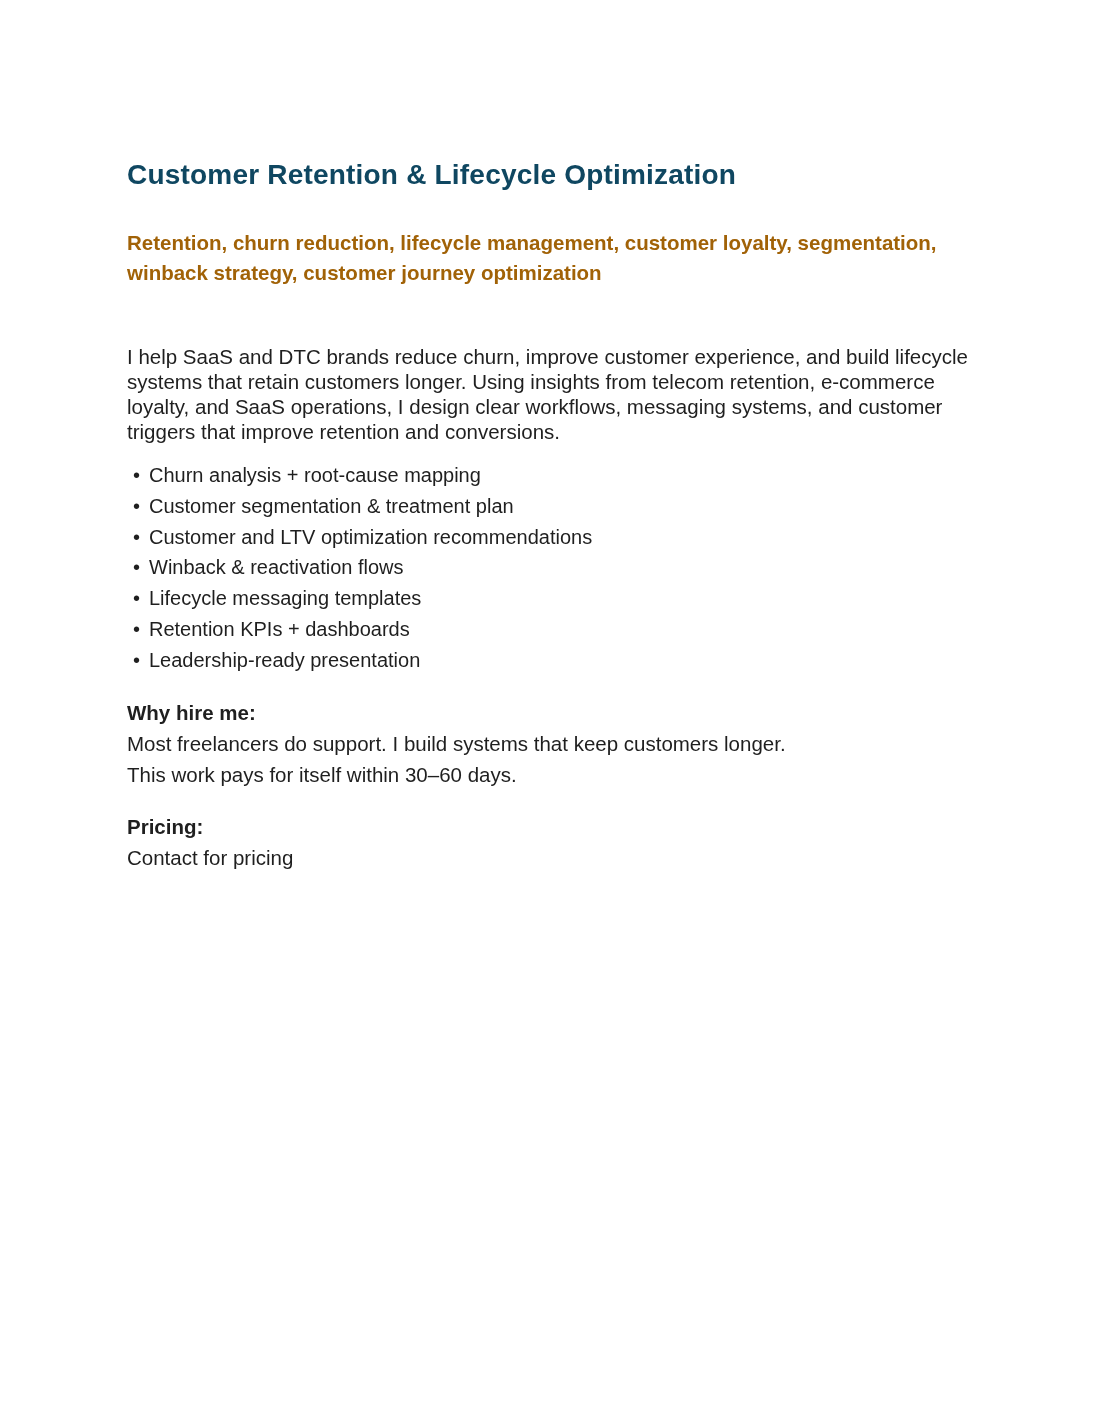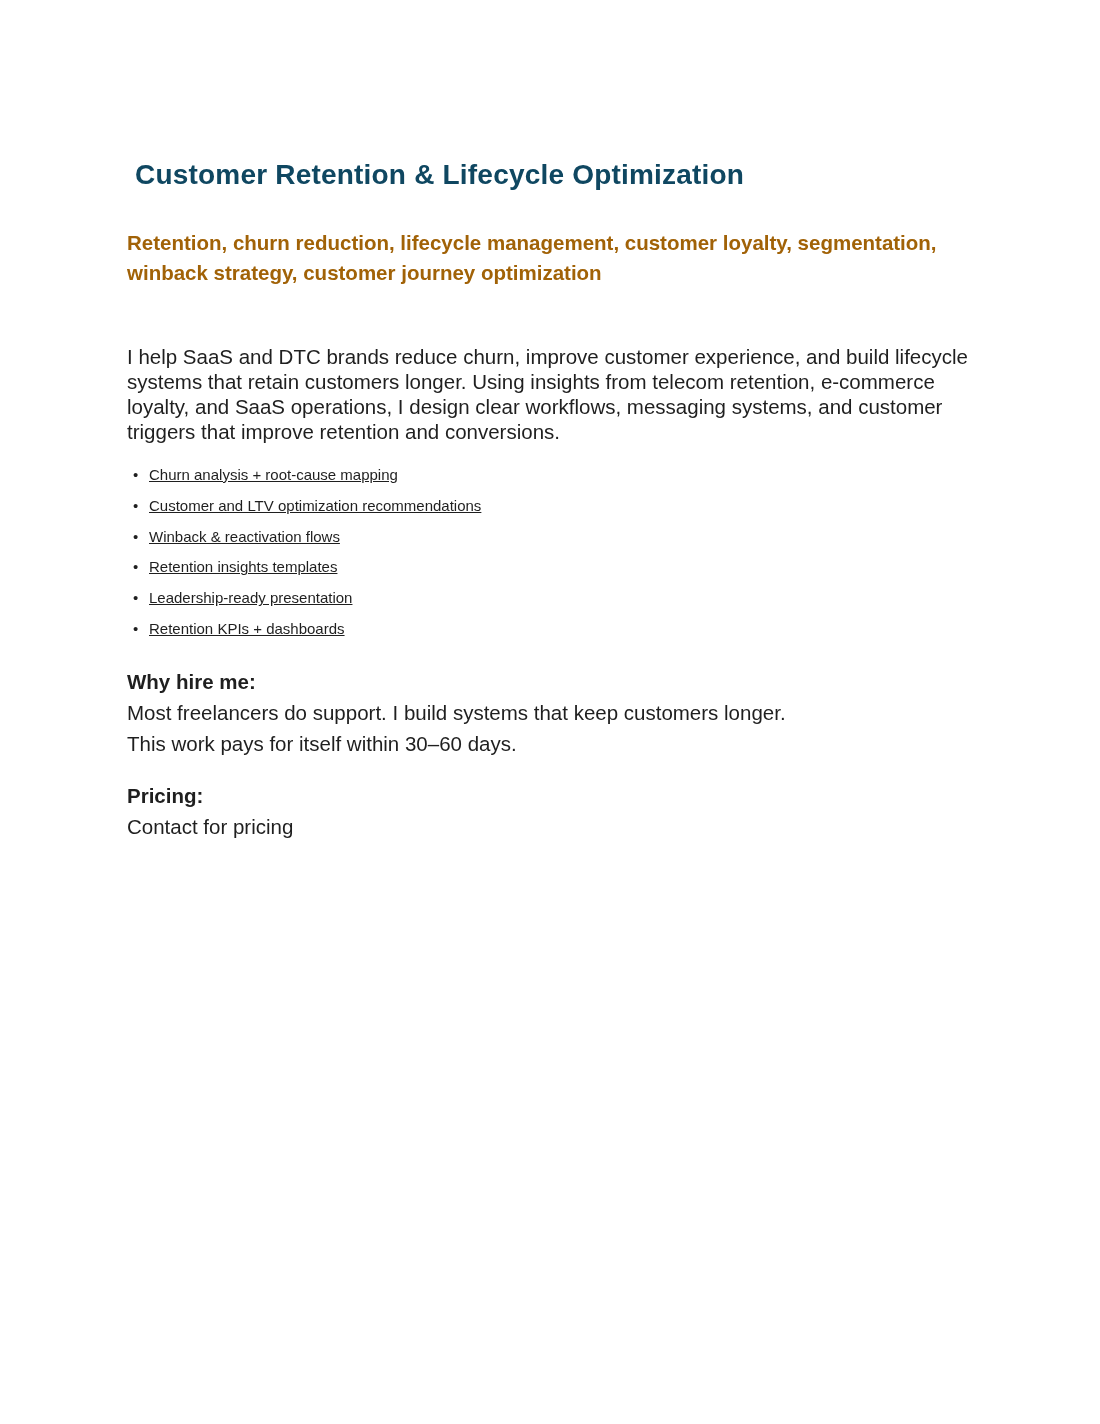--- a/index.html
+++ b/index.html
@@ -16,21 +16,21 @@
     height: 1424px;
     padding: 158px 120px 0 127px;
     background: #ffffff;
   }
   .content { max-width: 852px; }
   .doc-title {
     font-size: 28px;
     font-weight: 700;
     line-height: 34px;
     color: #0f4761;
-    margin: 0 0 36px 8px;
+    margin: 0 0 36px 0;
     letter-spacing: 0.2px;
   }
   .doc-subtitle {
     font-size: 20.5px;
     font-weight: 700;
     line-height: 30px;
     color: #a16207;
     margin: 0 0 56px 0;
   }
   .intro {
@@ -44,25 +44,24 @@
     font-weight: 700;
     line-height: 31px;
     margin: 0;
   }
   ul.deliverables-list {
     list-style: none;
     margin: 0 0 20px 0;
     padding: 0 0 0 6px;
   }
   ul.deliverables-list li {
-    font-size: 15px;
+    font-size: 20px;
     line-height: 30.8px;
     padding-left: 16px;
     position: relative;
-    text-decoration: underline;
   }
   ul.deliverables-list li::before {
     content: "\2022";
     position: absolute;
     left: 0;
     top: 0;
   }
   .body-line {
     font-size: 20.5px;
     font-weight: 400;
@@ -81,25 +80,26 @@
     <h1 class="doc-title">Customer Retention &amp; Lifecycle Optimization</h1>
 
     <p class="doc-subtitle">Retention, churn reduction, lifecycle management, customer loyalty, segmentation, winback strategy, customer journey optimization</p>
 
     <p class="intro">I help SaaS and DTC brands reduce churn, improve customer experience, and build lifecycle systems that retain customers longer. Using insights from telecom retention, e-commerce loyalty, and SaaS operations, I design clear workflows, messaging systems, and customer triggers that improve retention and conversions.</p>
 
     <div class="section">
       <ul class="deliverables-list">
 
       <li>Churn analysis + root-cause mapping</li>
+          <li>Customer segmentation &amp; treatment plan</li>
           <li>Customer and LTV optimization recommendations</li>
           <li>Winback &amp; reactivation flows</li>
-          <li>Retention insights templates</li>
+          <li>Lifecycle messaging templates</li>
+          <li>Retention KPIs + dashboards</li>
           <li>Leadership-ready presentation</li>
-          <li>Retention KPIs + dashboards</li>
         </ul>
     </div>
 
     <div class="section">
       <h2 class="section-heading">Why hire me:</h2>
       <p class="body-line">Most freelancers do support. I build systems that keep customers longer.</p>
       <p class="body-line">This work pays for itself within 30–60 days.</p>
     </div>
 
     <div class="section">

